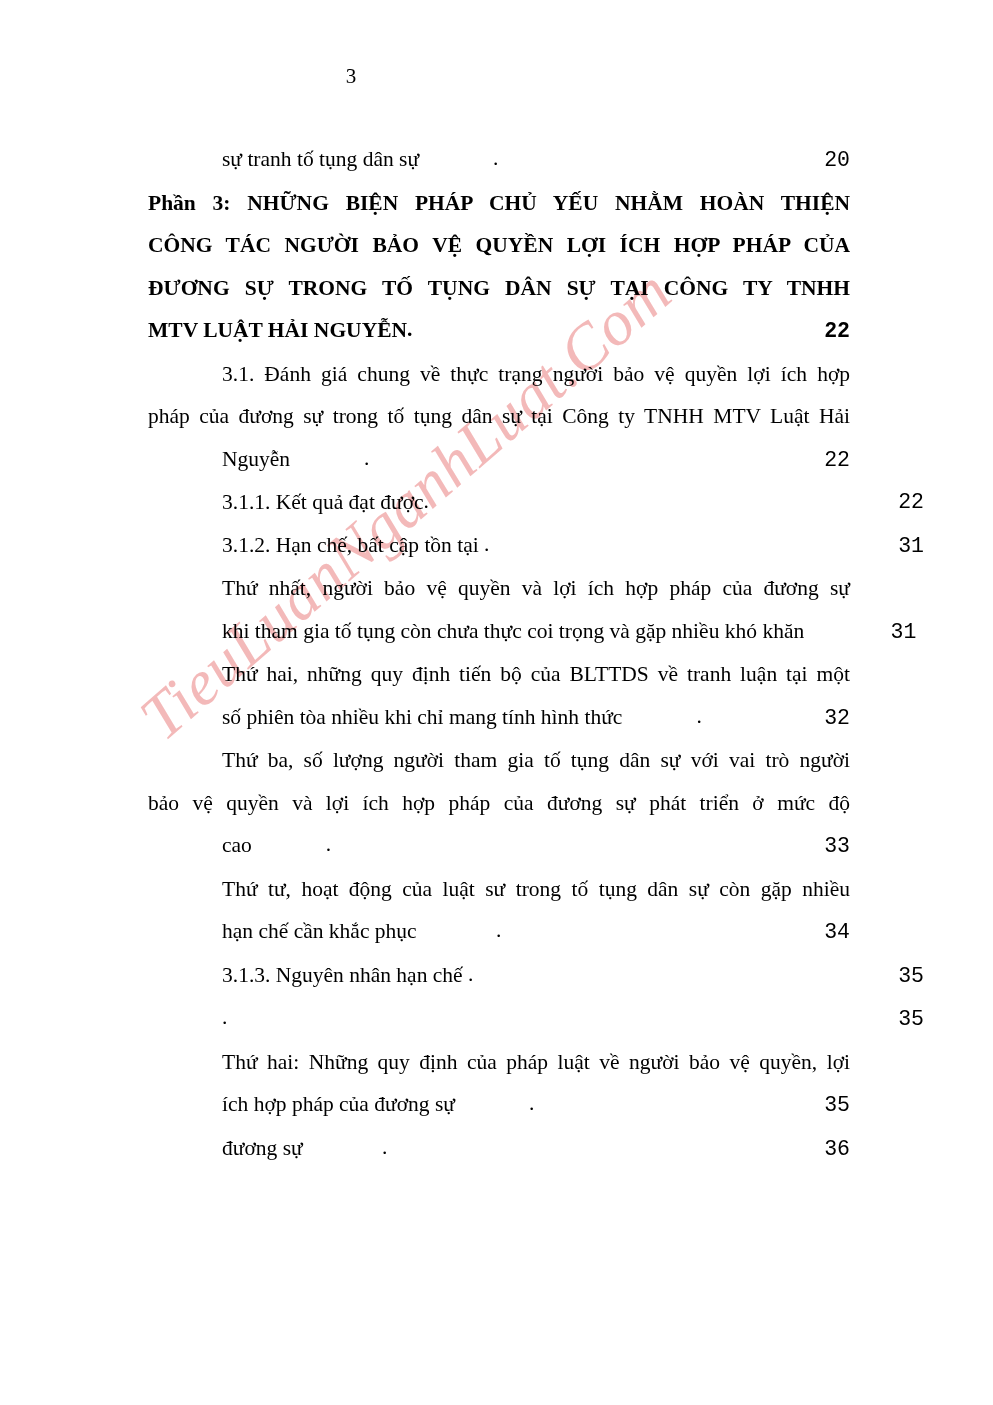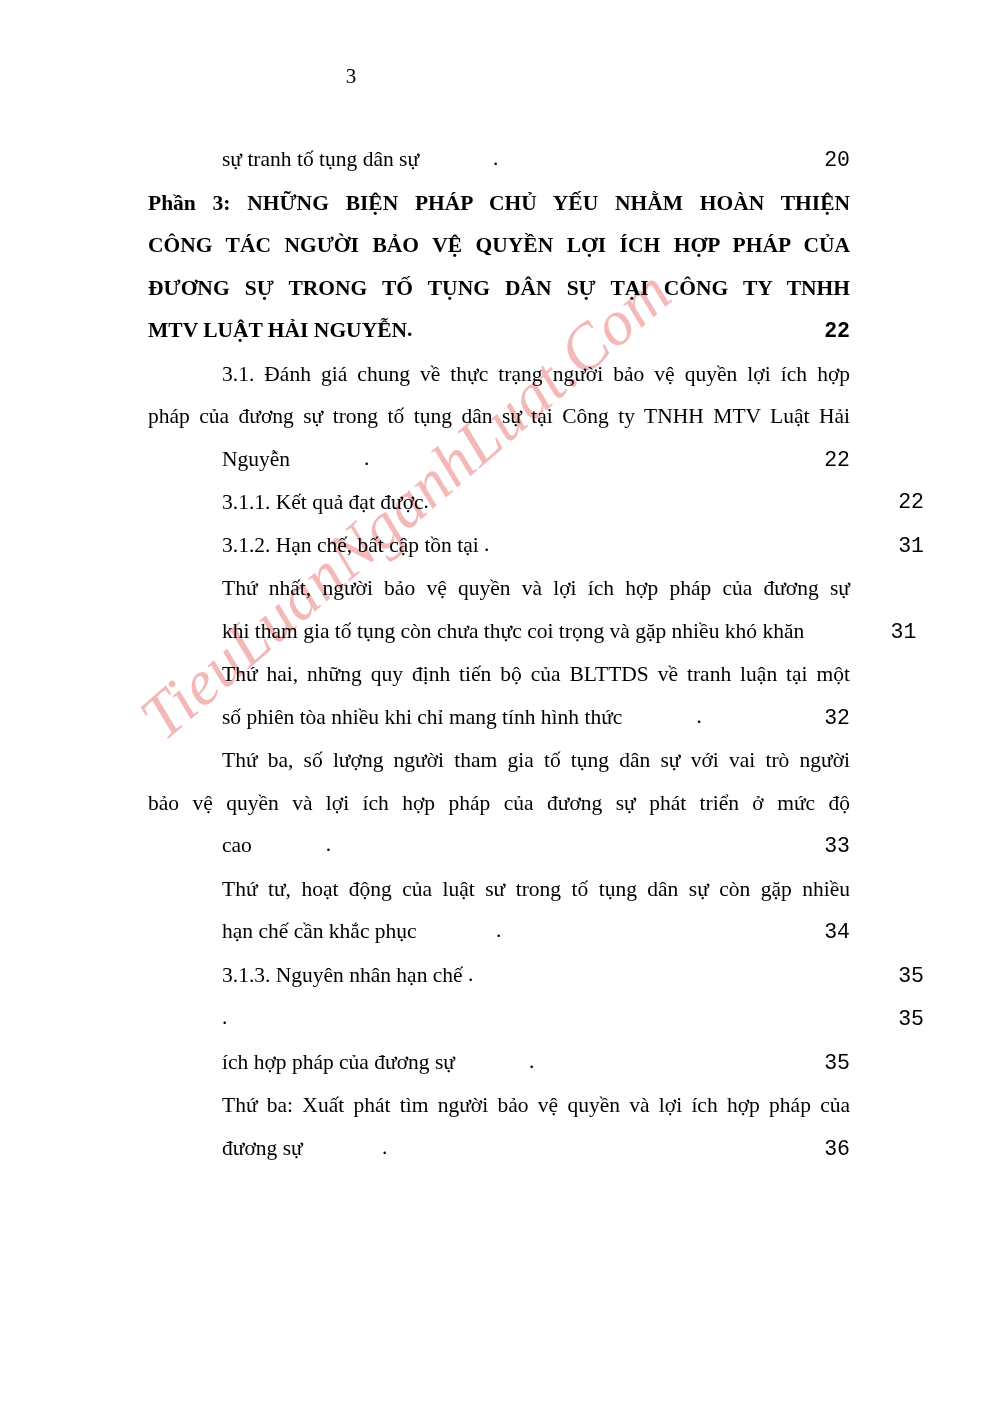--- a/index.html
+++ b/index.html
@@ -217,28 +217,28 @@
             <span class="leader-page">35</span>
           </div>
         </div>
         <div class="wrap-block" id="entry-thu-nhat-2">
           <div class="leader-row" style="text-indent: 0px; padding-left: 74px;">
             <span class="leader-dots">.</span>
             <span class="leader-page">35</span>
           </div>
         </div>
         <div class="wrap-block" id="entry-thu-hai-2">
+          <span class="first-line-indent">Thứ hai: Những quy định của pháp luật về người bảo vệ quyền, lợi</span>
           <div class="leader-row">
             <span class="leader-label">ích hợp pháp của đương sự</span>
             <span class="leader-dots">.</span>
             <span class="leader-page">35</span>
           </div>
         </div>
         <div class="wrap-block" id="entry-thu-ba-2">
-          <span class="first-line-indent">Thứ ba: Xuất phát tìm người bảo vệ quyền và lợi ích hợp pháp của</span>
           <div class="leader-row">
             <span class="leader-label">đương sự </span>
             <span class="leader-dots">.</span>
             <span class="leader-page">36</span>
           </div>
         </div>
       </div>
   </div>
 
 </div>

